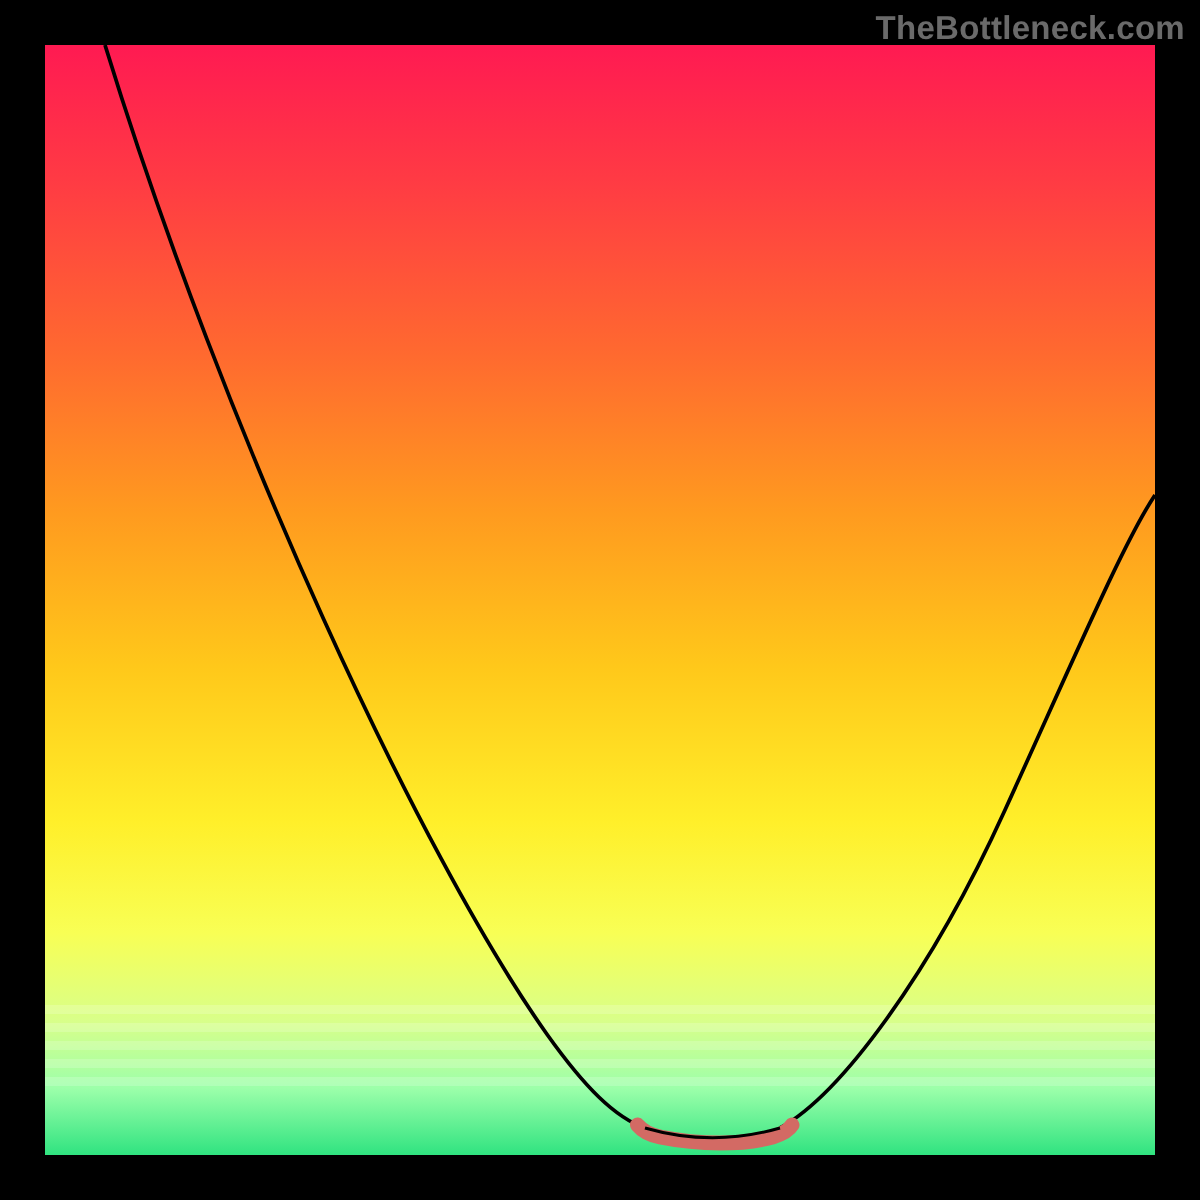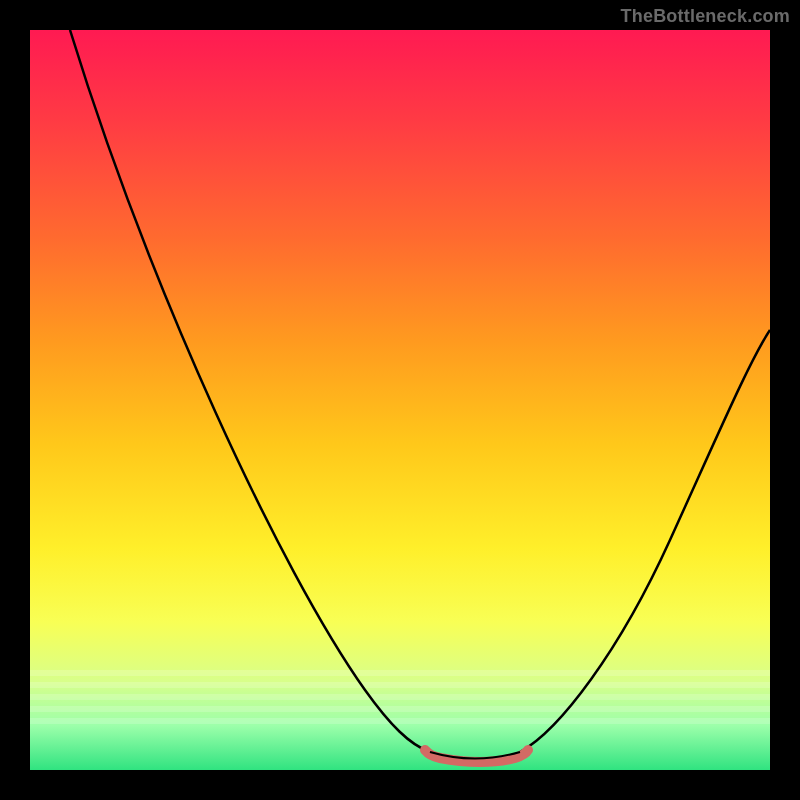--- a/index.html
+++ b/index.html
@@ -20,21 +20,21 @@
   }
   .gradient-bg {
     position: absolute;
     left: 0; top: 0; width: 100%; height: 100%;
   }
   .watermark {
     position: absolute;
     top: 6px;
     right: 10px;
     font-family: Arial, Helvetica, sans-serif;
-    font-size: 18px;
+    font-size: 22px;
     font-weight: 600;
     color: #6a6a6a;
     letter-spacing: 0.2px;
     z-index: 5;
   }
   svg.curves {
     position: absolute;
     left: 0; top: 0;
     width: 100%; height: 100%;
     z-index: 3;

